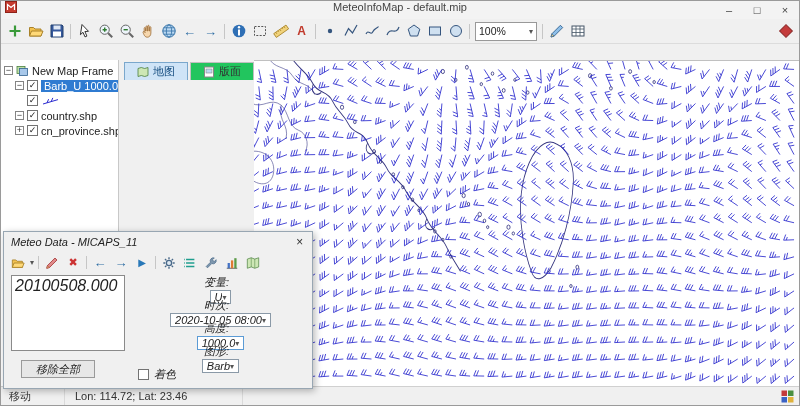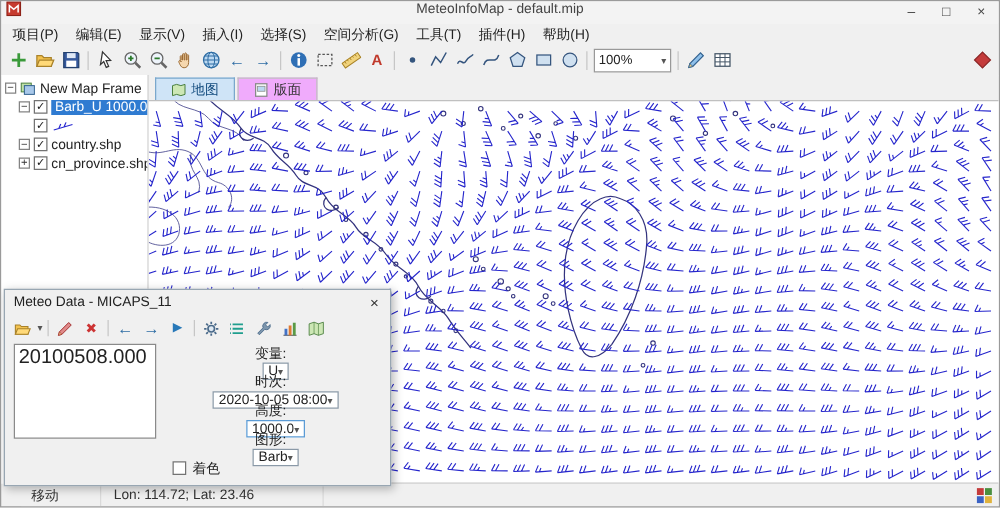--- a/index.html
+++ b/index.html
@@ -32,30 +32,30 @@
   .main{position:absolute;top:59px;bottom:18px;left:0;right:0;display:flex;}
   .tree-panel{width:118px;background:#fff;border-right:1px solid #c8c8c8;padding:3px 0 0 3px;font-size:11px;color:#222;overflow:hidden;box-sizing:border-box;flex:0 0 auto;}
   .trow{display:flex;align-items:center;height:15px;gap:3px;white-space:nowrap;overflow:hidden;}
   .indent1{padding-left:11px;}
   .expander{width:9px;height:9px;box-sizing:border-box;border:1px solid #848484;background:#fff;font-size:9px;line-height:7px;text-align:center;color:#333;flex:0 0 auto;}
   .expander.empty{border:none;background:transparent;}
   .cb{width:11px;height:11px;box-sizing:border-box;border:1px solid #737373;background:#fff;font-size:9px;line-height:9px;text-align:center;color:#222;flex:0 0 auto;}
   .tlabel{overflow:hidden;text-overflow:clip;}
   .sel{background:#2f7bd1;color:#fff;padding:0 3px;}
 
-  .doc-area{flex:1;display:flex;flex-direction:column;background:#f0f0f0;min-width:0;}
+  .doc-area{flex:1;display:flex;background:#f0f0f0;min-width:0;}
   .tabsbar{height:20px;display:flex;align-items:flex-end;padding-left:5px;gap:2px;}
-  .tab{height:18px;box-sizing:border-box;display:flex;align-items:center;gap:4px;padding:0 12px;font-size:11px;border:1px solid #c0c0c0;border-bottom:none;background:#f0abfc;color:#333;}
+  .tab{height:18px;box-sizing:border-box;display:flex;align-items:center;gap:4px;padding:0 12px;font-size:11px;border:1px solid #c0c0c0;border-bottom:none;background:#22c55e;color:#333;}
   .tab.active{background:#cfe4f7;border-color:#7aa7cc;color:#114a7d;}
   .tab svg{width:12px;height:12px;}
   .map{flex:1;background:#fff;position:relative;border-top:1px solid #c0c0c0;overflow:hidden;}
   .map svg.mapsvg{position:absolute;left:0;top:0;width:100%;height:100%;}
 
   
-  .dialog{position:absolute;left:2px;top:230px;width:310px;height:158px;box-sizing:border-box;background:#f0f0f0;border:1px solid #98a6b2;box-shadow:2px 2px 7px rgba(0,0,0,.28);z-index:10;font-size:11px;color:#222;}
+  .dialog{position:absolute;left:2px;top:230px;width:310px;height:158px;box-sizing:border-box;background:#f0f0f0;border:1px solid #98a6b2;box-shadow:2px 2px 7px rgba(0,0,0,.28);z-index:10;font-size:11px;color:#222;font-style:italic;}
   .dlg-title{height:20px;display:flex;align-items:center;padding:0 7px;}
   .dlg-title .t{flex:1;font-size:11px;color:#222;}
   .dlg-close{font-size:12px;color:#333;padding:0 2px;}
   .dlg-toolbar{height:21px;display:flex;align-items:center;padding:0 5px;gap:3px;}
   .dlg-toolbar .tbi{width:18px;height:18px;}
   .dlg-toolbar .tbi svg{width:14px;height:14px;}
   .dsep{width:1px;height:13px;background:#c6c6c6;margin:0 1px;}
   .dlg-body{display:flex;padding:2px 7px 0 7px;}
   .file-col{width:114px;flex:0 0 auto;}
   .file-list{height:76px;border:1px solid #8a8a8a;background:#fff;padding:1px 3px;box-sizing:border-box;}
@@ -63,21 +63,21 @@
   .removeall{margin-top:9px;margin-left:10px;width:74px;height:18px;background:#e7e7e7;border:1px solid #9a9a9a;font-size:11px;text-align:center;line-height:16px;box-sizing:border-box;}
   .form-col{flex:1;padding-left:11px;min-width:0;}
   .frow{display:flex;align-items:center;margin-bottom:5px;height:18px;flex-direction:column;}
   .flabel{width:33px;flex:0 0 auto;}
   .fselect{flex:1;height:18px;box-sizing:border-box;border:1px solid #8a99a7;background:#fff;display:flex;align-items:center;justify-content:space-between;padding:0 4px;min-width:0;}
   .fselect .v{overflow:hidden;white-space:nowrap;}
   .fselect.focus{border-color:#5b9bd5;}
   .shade-row{display:flex;align-items:center;gap:5px;padding-left:2px;margin-top:2px;}
 
   
-  .statusbar{position:absolute;left:16px;right:0;bottom:0;height:18px;background:#f0f0f0;border-top:1px solid #d0d0d0;display:flex;align-items:center;font-size:11px;color:#333;}
+  .statusbar{position:absolute;left:0;right:0;bottom:0;height:18px;background:#f0f0f0;border-top:1px solid #d0d0d0;display:flex;align-items:center;font-size:11px;color:#333;}
   .scell{height:100%;display:flex;align-items:center;border-right:1px solid #dadada;box-sizing:border-box;}
   .scell.c1{width:64px;padding-left:8px;}
   .scell.c2{width:178px;padding-left:10px;}
   .status-icon{margin-left:auto;margin-right:5px;}
 </style>
 </head>
 <body>
 
 <div id="window">
 
@@ -87,31 +87,20 @@
         <path d="M2.5 9V3.5l3.5 3 3.5-3V9" stroke="#fff" stroke-width="1.2" fill="none"></path>
       </svg>
     <span class="title-text">MeteoInfoMap - default.mip</span>
     <div class="win-controls">
       <span class="win-btn">–</span>
       <span class="win-btn">□</span>
       <span class="win-btn">×</span>
     </div>
   </div>
 
-  <div class="menubar">
-    <span class="mitem">项目(P)</span>
-    <span class="mitem">编辑(E)</span>
-    <span class="mitem">显示(V)</span>
-    <span class="mitem">插入(I)</span>
-    <span class="mitem">选择(S)</span>
-    <span class="mitem">空间分析(G)</span>
-    <span class="mitem">工具(T)</span>
-    <span class="mitem">插件(H)</span>
-    <span class="mitem">帮助(H)</span>
-  </div>
 
   <div class="toolbar">
     <span class="tbi">
         <svg viewBox="0 0 16 16">
           <path d="M8 2.5v11M2.5 8h11" stroke="#3a9a3a" stroke-width="2.2" fill="none"></path>
         </svg>
       </span>
     <span class="tbi">
         <svg viewBox="0 0 16 16">
           <path d="M1.5 13V4.5h4L7 6h6v7z" fill="#f3c24f" stroke="#a9822a"></path>
@@ -406,20 +395,21 @@
             <path d="M1.5 3.5L6 2l4 1.5L14.5 2v10.5L10 14l-4-1.5-4.5 1.5z" fill="#cde7b5" stroke="#4a7f3f" stroke-width=".8"></path>
             <path d="M6 2v10.5M10 3.5V14" stroke="#4a7f3f" stroke-width=".6"></path>
           </svg>
         </span>
     </div>
     <div class="dlg-body">
       <div class="file-col">
         <div class="file-list">
           <div class="file-item">20100508.000</div>
         </div>
+        <div class="removeall">移除全部</div>
       </div>
       <div class="form-col">
         <div class="frow">
           <span class="flabel">变量:</span>
           <div class="fselect">
             <span class="v">U</span>
             <span class="caret">▾</span>
           </div>
         </div>
         <div class="frow">

